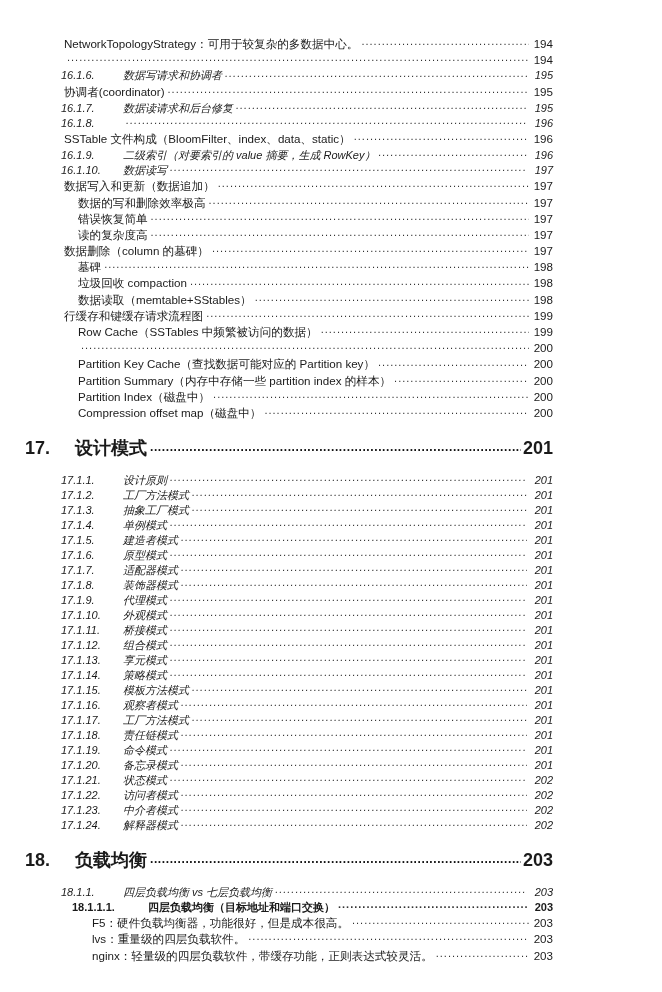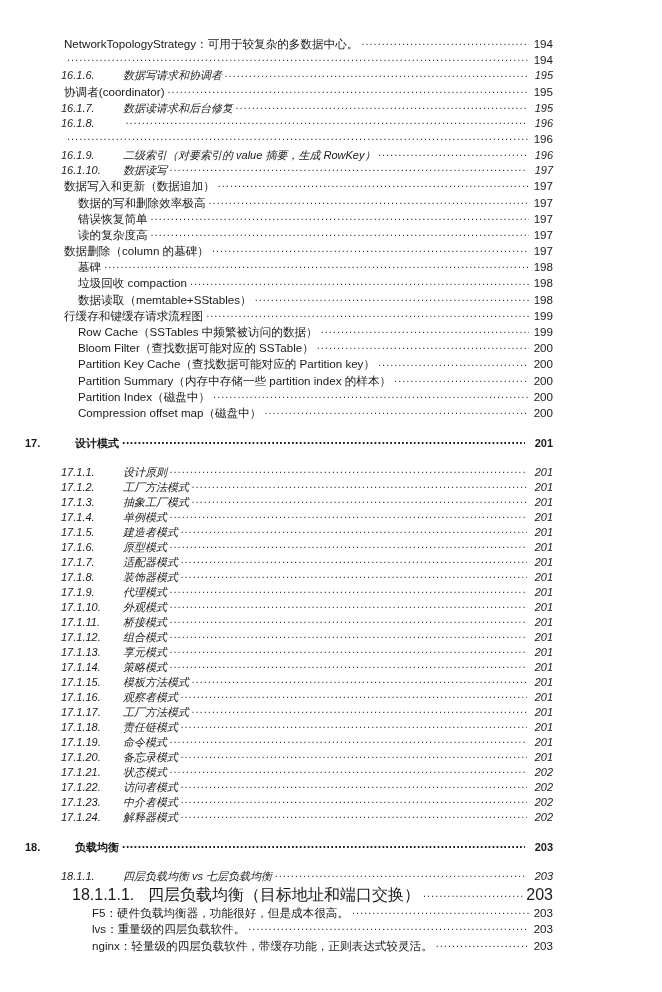--- a/index.html
+++ b/index.html
@@ -69,21 +69,21 @@
   .page {
     flex: 0 0 auto;
     text-align: right;
     white-space: pre;
   }
 
   
 
   
   .lvl-chapter {
-    font-size: 11px;
+    font-size: 18px;
     font-weight: bold;
     padding-left: 17px;
     margin-top: 17px;
     margin-bottom: 16px;
     padding-right: 22px;
   }
   .lvl-chapter .num { width: 50px; }
   .lvl-chapter .page { min-width: 26px; }
   .lvl-chapter .leader::after {
     font-size: 12px;
@@ -98,23 +98,23 @@
     font-weight: 500;
     padding-left: 53px;
     margin-top: 1px;
     margin-bottom: 2px;
   }
   .lvl-sub .num { width: 62px; }
   .lvl-sub .page { min-width: 24px; font-style: italic; }
 
   
   .lvl-sub4 {
-    font-size: 16px;
+    font-size: 11px;
     font-style: normal;
-    font-weight: 400;
+    font-weight: 700;
     padding-left: 64px;
     margin-top: 2px;
     margin-bottom: 3px;
   }
   .lvl-sub4 .num { width: 76px; }
   .lvl-sub4 .page { min-width: 23px; }
 
   
   .lvl-a {
     font-size: 11.6px;
@@ -199,20 +199,21 @@
         <span class="label">数据读请求和后台修复</span>
         <span class="leader"></span>
         <span class="page">195</span>
       </div>
       <div class="row lvl-sub">
         <span class="num">16.1.8.</span>
         <span class="leader"></span>
         <span class="page">196</span>
       </div>
       <div class="row lvl-a">
+        <span class="label">SSTable 文件构成（BloomFilter、index、data、static）</span>
         <span class="leader"></span>
         <span class="page">196</span>
       </div>
       <div class="row lvl-sub">
         <span class="num">16.1.9.</span>
         <span class="label">二级索引（对要索引的 value 摘要，生成 RowKey）</span>
         <span class="leader"></span>
         <span class="page">196</span>
       </div>
       <div class="row lvl-sub">
@@ -265,21 +266,20 @@
         <span class="label">行缓存和键缓存请求流程图</span>
         <span class="leader"></span>
         <span class="page">199</span>
       </div>
       <div class="row lvl-b">
         <span class="label">Row Cache（SSTables 中频繁被访问的数据）</span>
         <span class="leader"></span>
         <span class="page">199</span>
       </div>
       <div class="row lvl-b">
-        <span class="label">Bloom Filter（查找数据可能对应的 SSTable）</span>
         <span class="leader"></span>
         <span class="page">200</span>
       </div>
       <div class="row lvl-b">
         <span class="label">Partition Key Cache（查找数据可能对应的 Partition key）</span>
         <span class="leader"></span>
         <span class="page">200</span>
       </div>
       <div class="row lvl-b">
         <span class="label">Partition Summary（内存中存储一些 partition index 的样本）</span>

